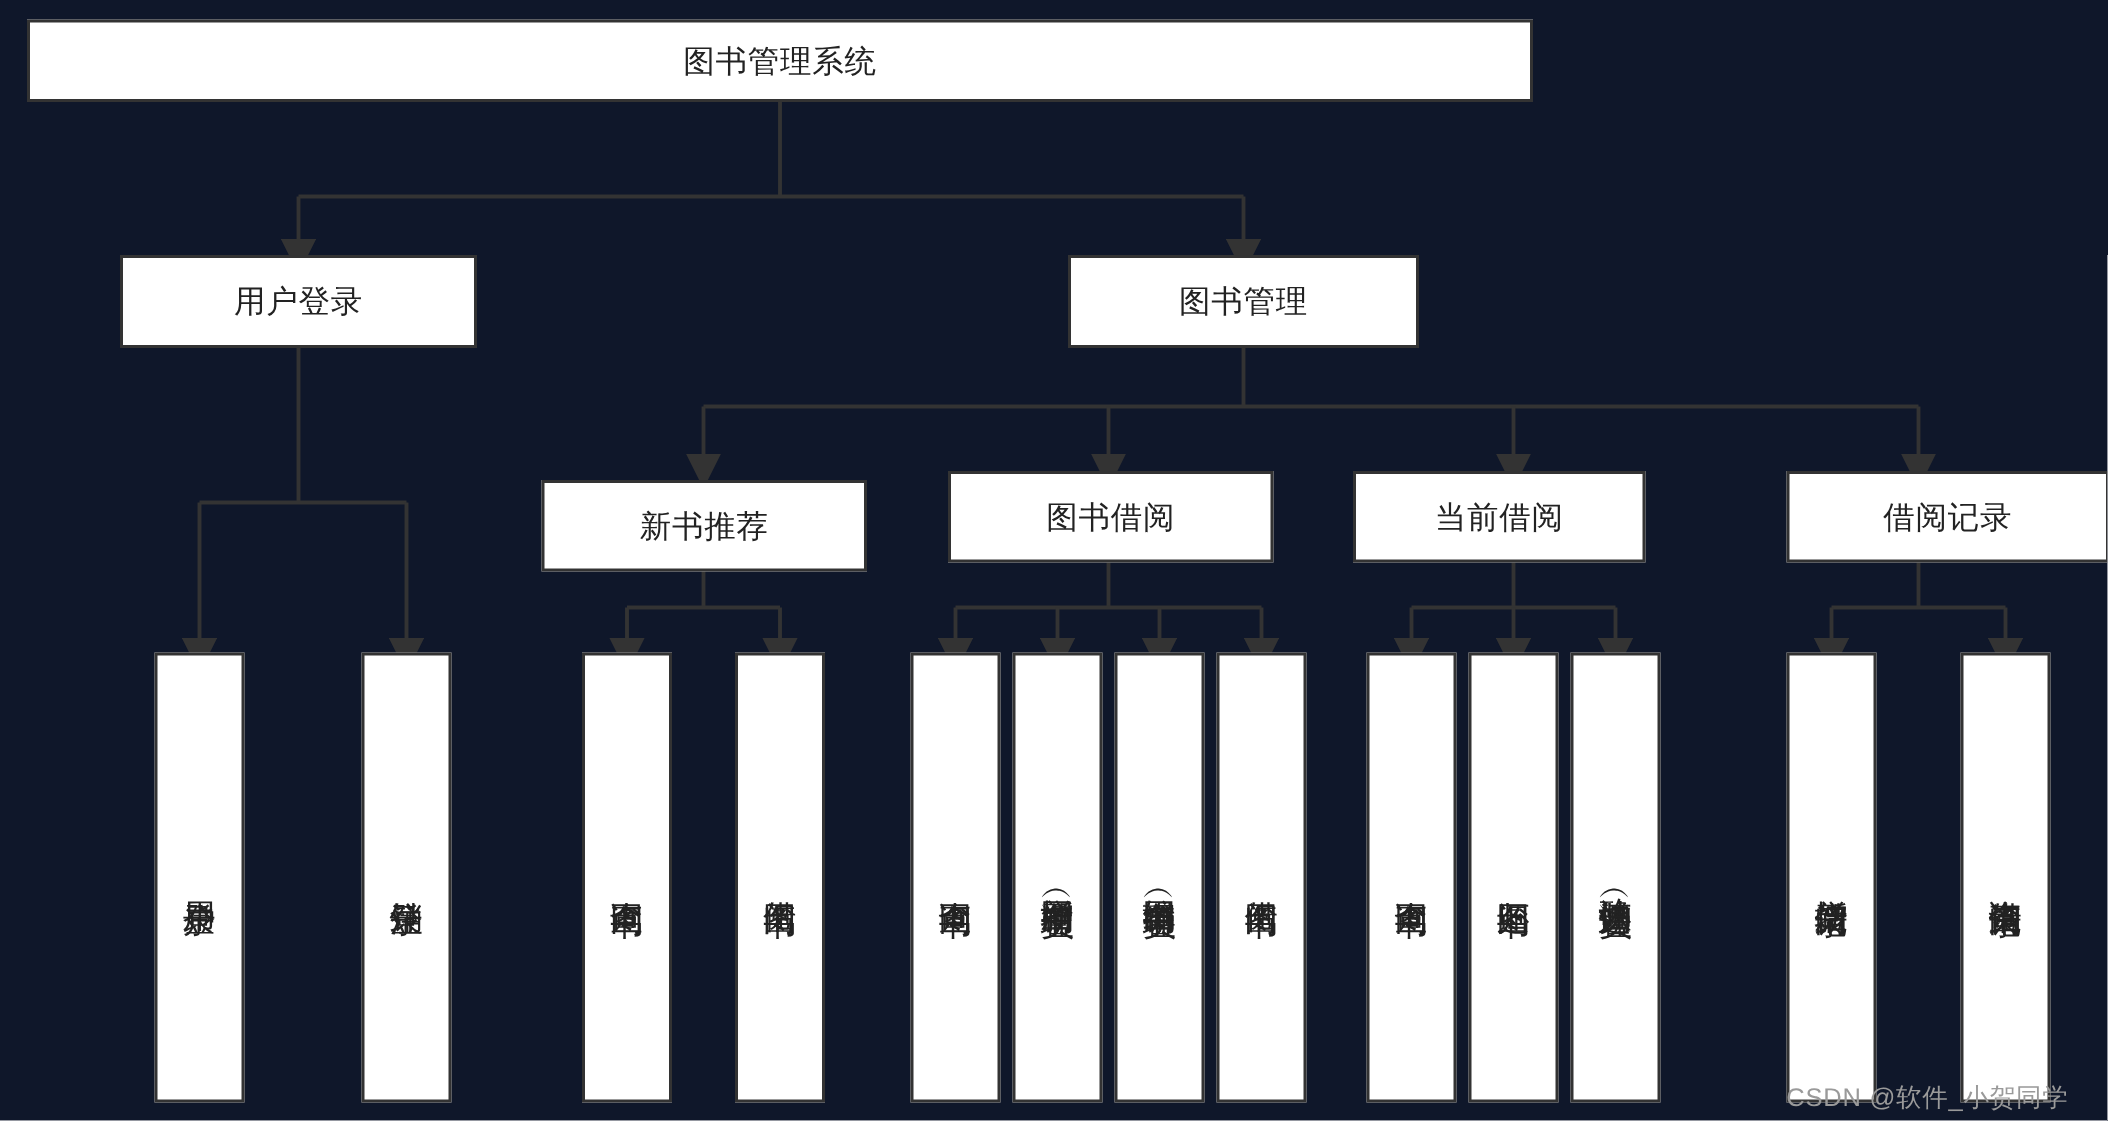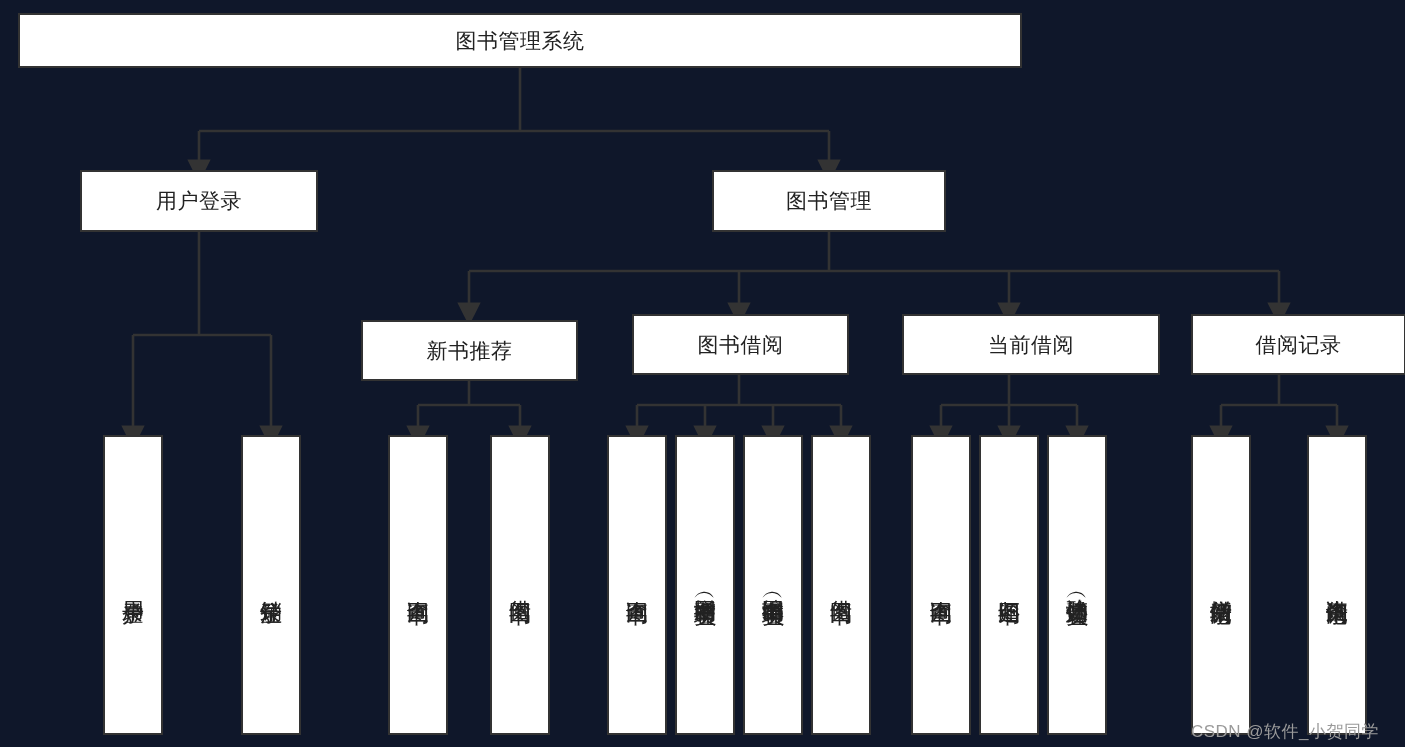--- a/index.html
+++ b/index.html
@@ -130,21 +130,21 @@
   <div class="node horiz" style="left:712px; top:170px; width:234px; height:62px;">
     <span>图书管理</span>
   </div>
 
   <div class="node horiz" style="left:361px; top:320px; width:217px; height:61px;">
     <span>新书推荐</span>
   </div>
   <div class="node horiz" style="left:632px; top:314px; width:217px; height:61px;">
     <span>图书借阅</span>
   </div>
-  <div class="node horiz" style="left:902px; top:314px; width:258px; height:61px;">
+  <div class="node horiz" style="left:902px; top:314px; width:195px; height:61px;">
     <span>当前借阅</span>
   </div>
   <div class="node horiz" style="left:1172px; top:314px; width:215px; height:61px;margin-left:19px;">
     <span>借阅记录</span>
   </div>
 
   <div class="node vert" style="left:103px; top:435px; width:60px; height:300px;">
     <span class="vtext">用户登录</span>
   </div>
   <div class="node vert" style="left:241px; top:435px; width:60px; height:300px;">

